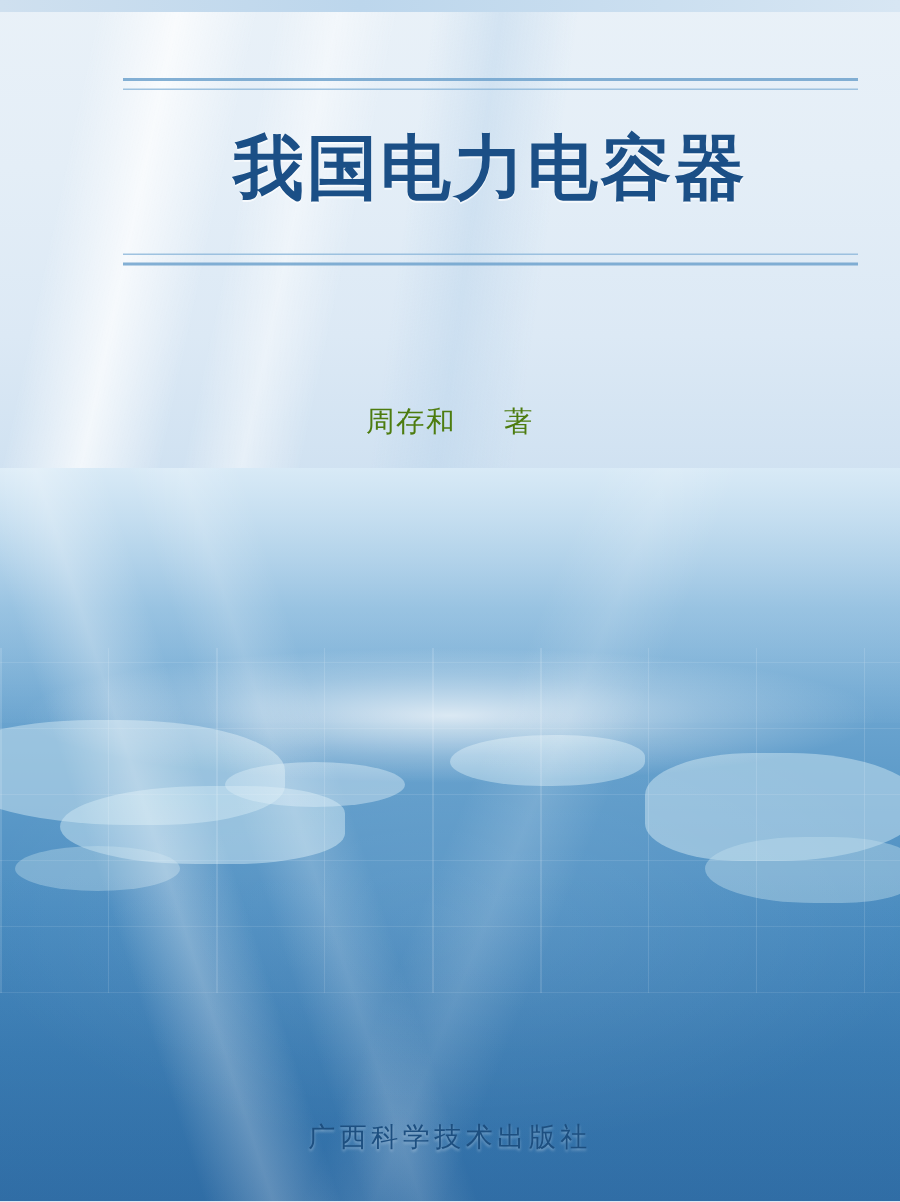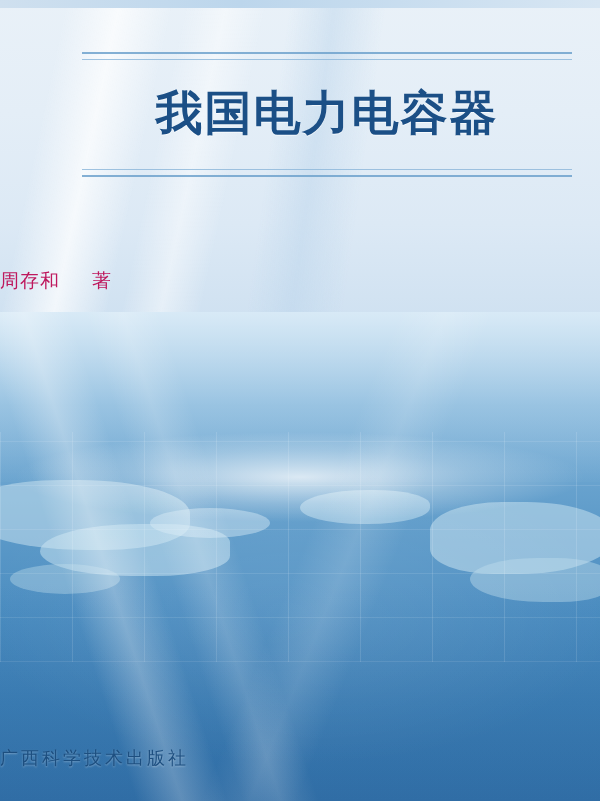--- a/index.html
+++ b/index.html
@@ -82,24 +82,24 @@
     line-height: 1.42;
     color: #1b4f86;
     text-shadow: 0 1px 0 rgba(255,255,255,0.65);
   }
 
   .author-line {
     position: absolute;
     left: 0;
     top: 268px;
     width: 600px;
-    text-align: left;
+    text-align: center;
     font-family: "DejaVu Sans", "Liberation Sans", sans-serif;
     font-size: 19px;
-    color: #be185d;
+    color: #4d7c0f;
     letter-spacing: 1px;
   }
   .author-line .gap { display: inline-block; width: 18px; }
 
   
   .photo-area {
     position: absolute;
     left: 0;
     top: 312px;
     width: 600px;
@@ -174,21 +174,21 @@
     background:
       radial-gradient(ellipse 460px 220px at 300px 300px, rgba(255,255,255,0.10) 0%, rgba(255,255,255,0) 70%),
       linear-gradient(180deg, rgba(30,90,150,0) 55%, rgba(30,85,145,0.22) 100%);
   }
 
   .publisher {
     position: absolute;
     left: 0;
     top: 434px;
     width: 600px;
-    text-align: left;
+    text-align: center;
     font-family: "DejaVu Sans", "Liberation Sans", sans-serif;
     font-size: 18px;
     letter-spacing: 3px;
     color: #1d4f80;
     text-shadow: 0 1px 2px rgba(255,255,255,0.35);
   }
 </style>
 </head>
 <body>
 

